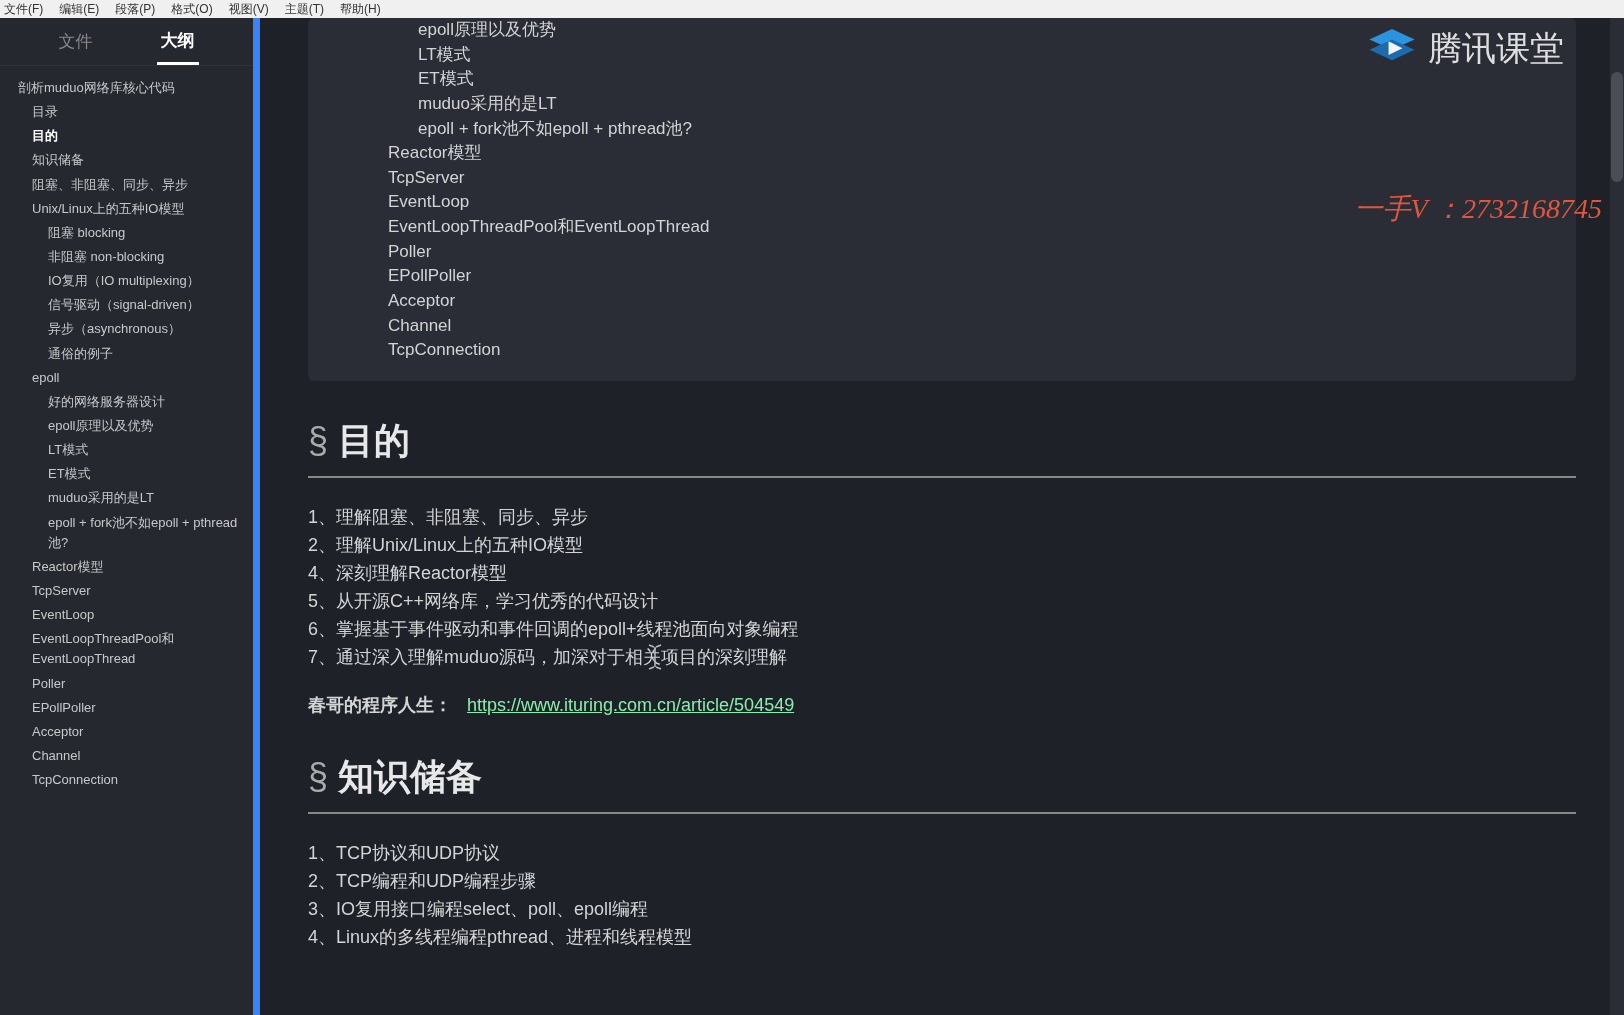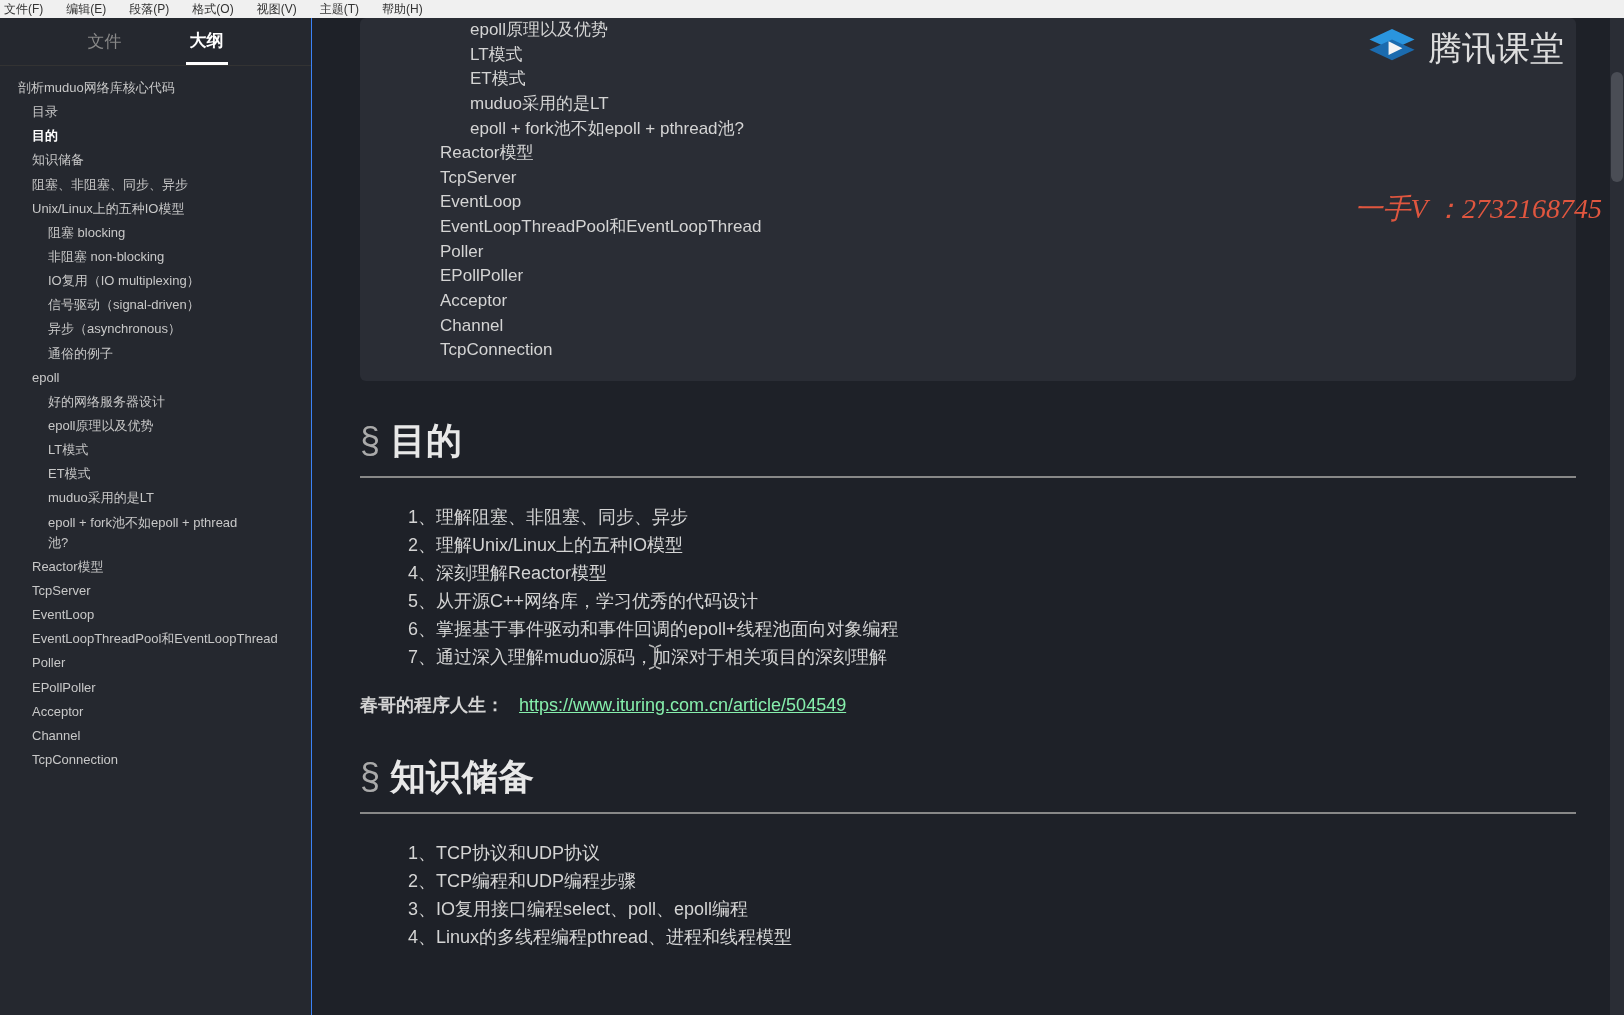--- a/index.html
+++ b/index.html
@@ -13,31 +13,31 @@
       position: relative;
     }
     .menubar {
       background: #f0f0f0;
       color: #333;
       height: 18px;
       display: flex;
       align-items: center;
       padding: 0 4px;
       font-size: 12px;
-      gap: 23px;
+      gap: 16px;
     }
     .menubar-item { cursor: pointer; }
     .app-body {
       display: flex;
       height: calc(100% - 18px);
     }
     .sidebar {
-      width: 312px;
+      width: 260px;
       background: #25282f;
-      border-right: 1px solid #3b82f6;
+      border-right: 7px solid #3b82f6;
       display: flex;
       flex-direction: column;
     }
     .sidebar-tabs {
       display: flex;
       height: 48px;
       align-items: center;
       justify-content: center;
       gap: 60px;
       border-bottom: 1px solid #333;
@@ -100,21 +100,20 @@
       display: flex;
       align-items: center;
       gap: 10px;
     }
     .section-symbol { color: #aaa; font-weight: 400; }
     .content-list {
       margin-top: 26px;
       font-size: 18px;
       line-height: 1.45;
       color: #d4d4d4;
-      margin-left: 48px;
     }
     .content-list div { margin-bottom: 2px; }
     .content-link-line {
       margin-top: 22px;
       font-size: 18px;
       color: #d4d4d4;
     }
     .content-link-line a {
       color: #86efac;
       text-decoration: underline;

